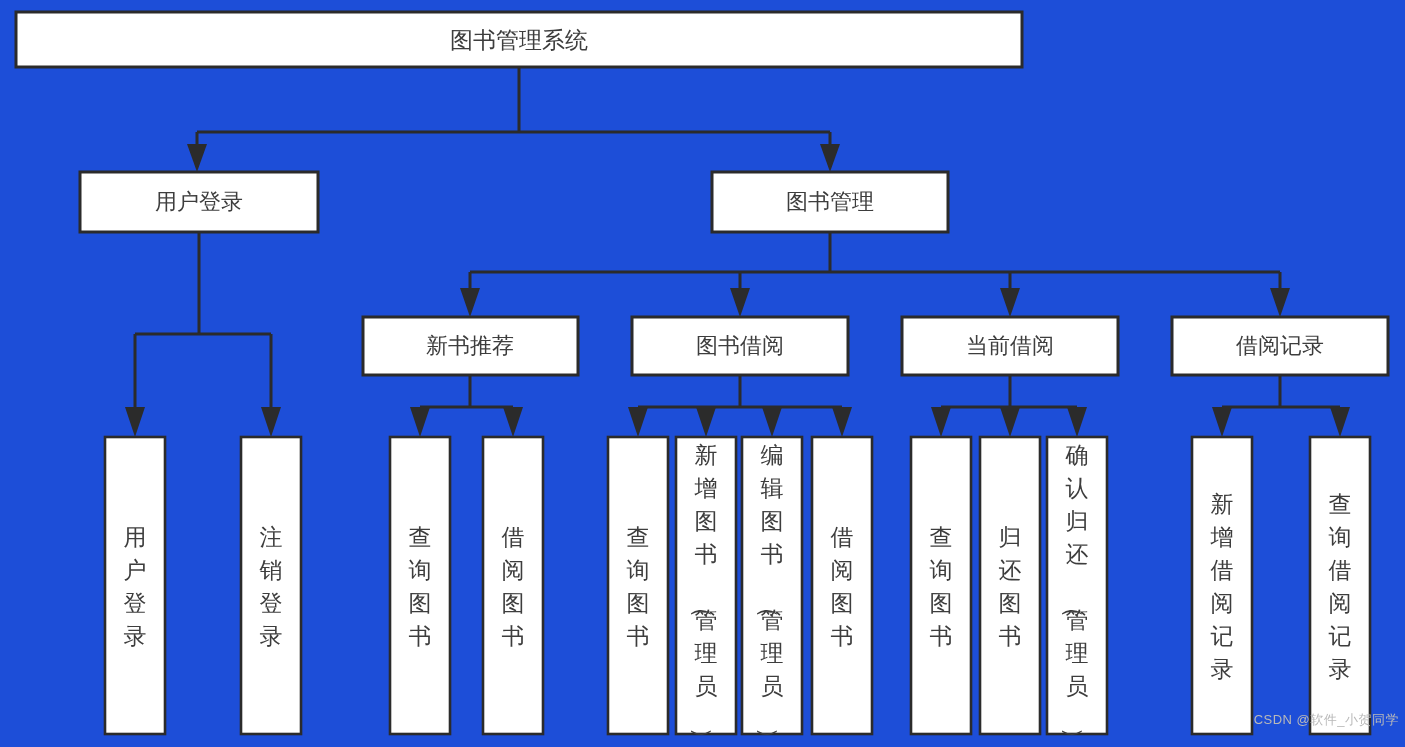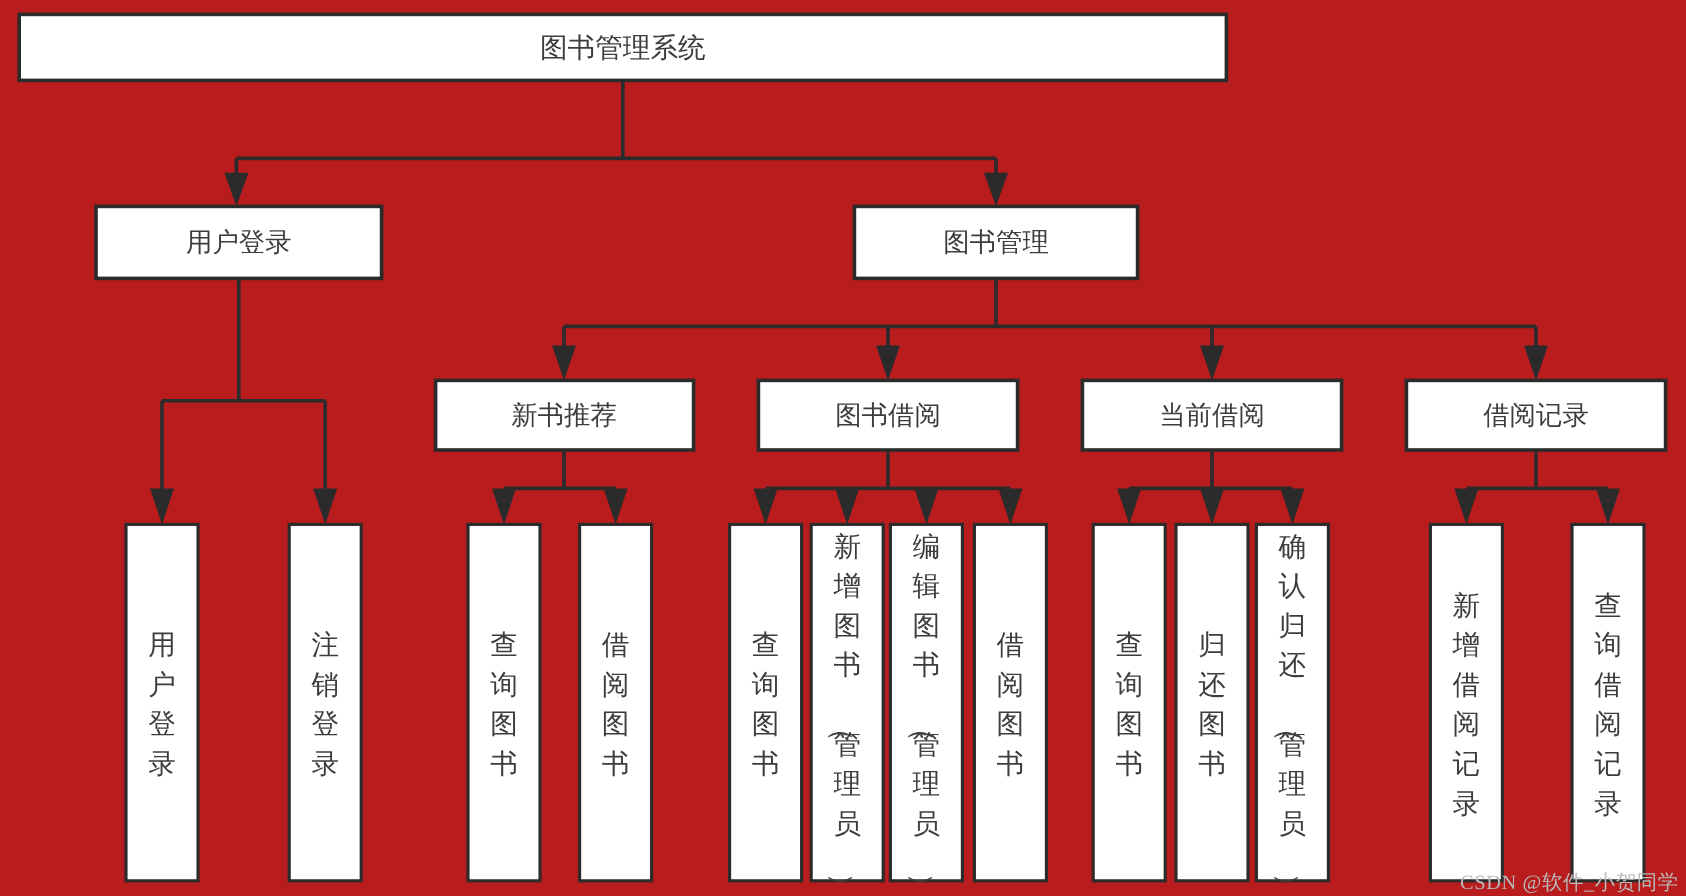--- a/index.html
+++ b/index.html
@@ -11,21 +11,21 @@
   body {
     width: 1405px;
     height: 747px;
     font-family: "DejaVu Sans", "Liberation Sans", sans-serif;
     overflow: hidden;
   }
   #diagram-root {
     position: relative;
     width: 1405px;
     height: 747px;
-    background: #b91c1c;
+    background: #1d4ed8;
   }
   svg#tree-svg {
     position: absolute;
     top: 0;
     left: 0;
     width: 1405px;
     height: 747px;
     display: block;
   }
   .node-box {
@@ -63,24 +63,24 @@
     font-family: "DejaVu Sans", "Liberation Sans", sans-serif;
     font-size: 23px;
     text-anchor: middle;
   }
   .leaf-label tspan {
     text-anchor: middle;
   }
   .watermark {
     position: absolute;
     right: 6px;
-    bottom: 0;
+    bottom: 18px;
     color: #b9b9b9;
-    font-size: 17px;
-    font-family: Liberation Serif, serif;
+    font-size: 13px;
+    font-family: Liberation Sans, sans-serif;
     white-space: nowrap;
     letter-spacing: 0.5px;
   }
 </style>
 </head>
 <body>
 
 <div id="diagram-root">
 
   <svg id="tree-svg" viewBox="0 0 1405 747" xmlns="http://www.w3.org/2000/svg">

